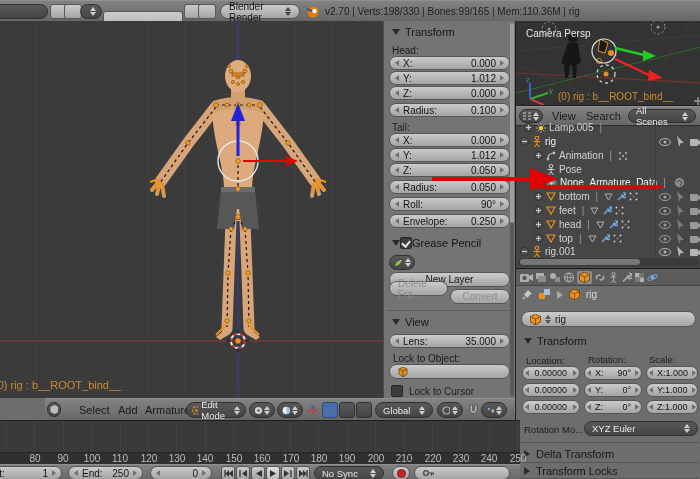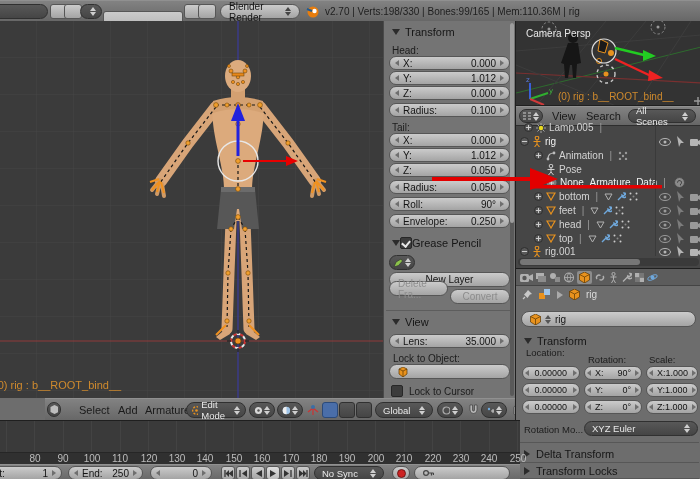--- a/index.html
+++ b/index.html
@@ -819,21 +819,21 @@
           <i class="up" style="border-bottom-color:#555;"></i>
           <i class="dn" style="border-top-color:#555;"></i>
         </span>
       <span>rig</span>
       </div>
 
     <div class="abs phdr" style="left:8px;top:66px;">
         <span class="caret"></span>
         <span>Transform</span>
       </div>
-    <span class="abs" style="left:10px;top:78px;font-size:9.5px;">Location:</span>
+    <span class="abs" style="left:10px;top:86px;font-size:9.5px;">Location:</span>
     <span class="abs" style="left:72px;top:85px;font-size:9.5px;">Rotation:</span>
     <span class="abs" style="left:133px;top:85px;font-size:9.5px;">Scale:</span>
 
     <div class="abs pillL slider" style="left:6px;top:97px;width:58px;height:14px;font-size:9px;padding:0 5px;">
         <span class="tri l"></span>
         <span class="val" style="margin-right:2px;">0.00000</span>
         <span class="tri r"></span>
       </div>
     <div class="abs pillL slider" style="left:6px;top:114px;width:58px;height:14px;font-size:9px;padding:0 5px;">
         <span class="tri l"></span>

